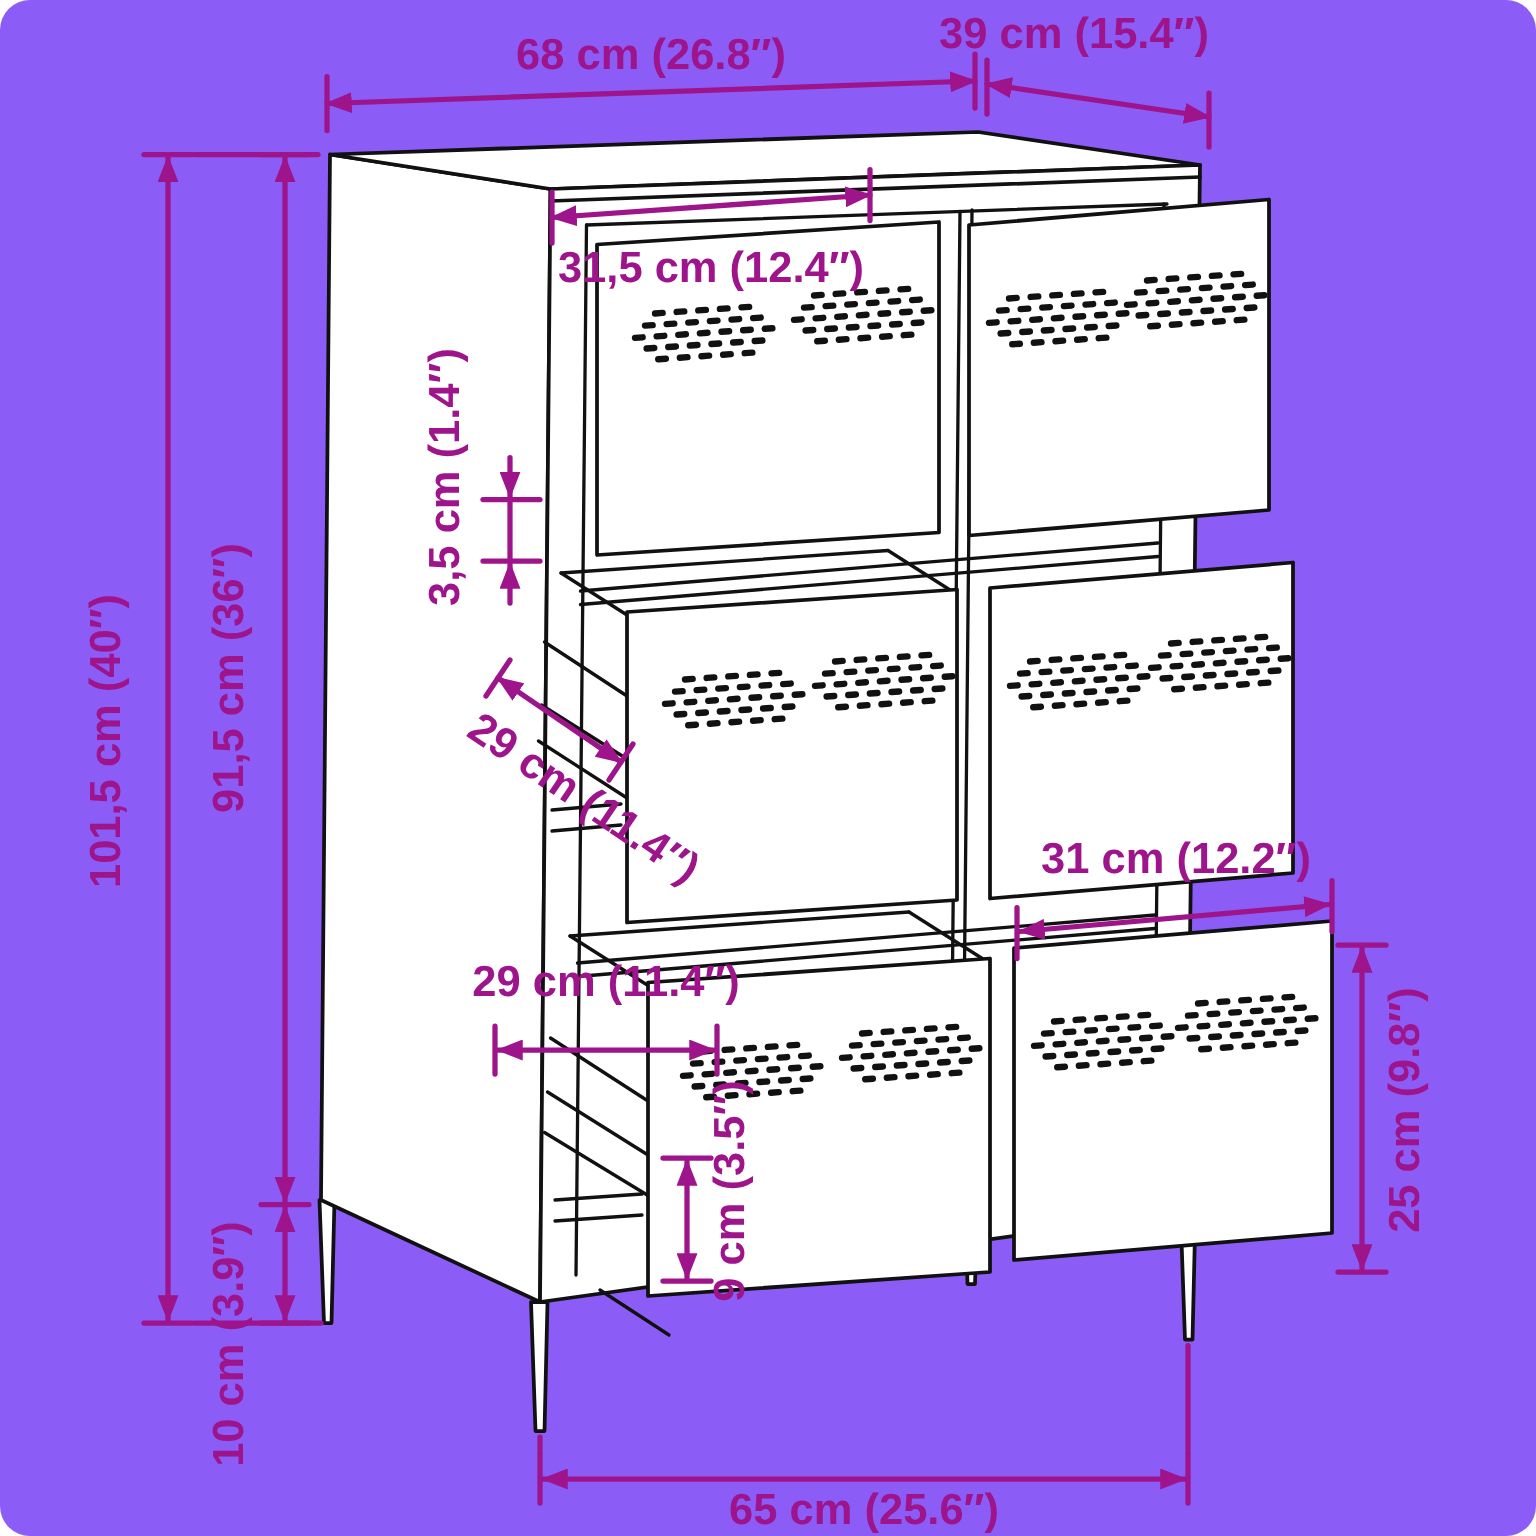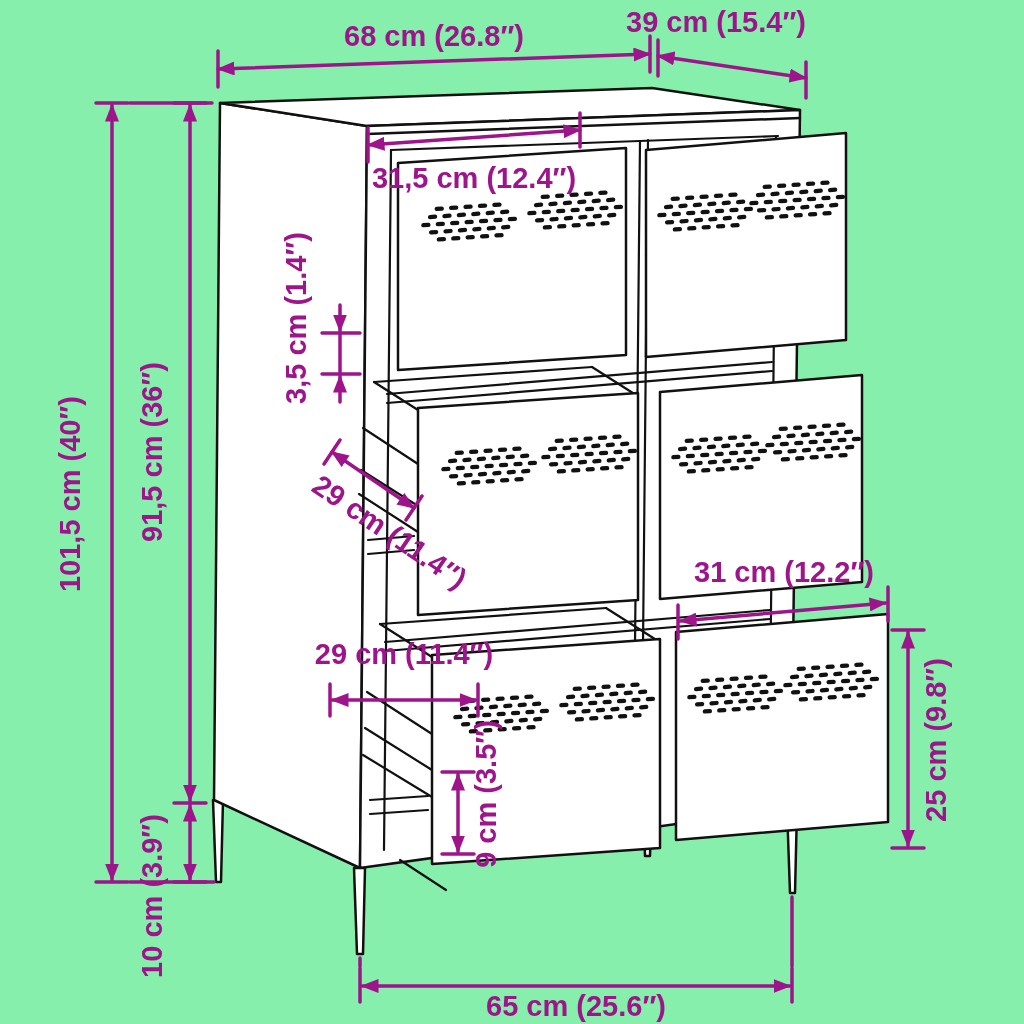--- a/index.html
+++ b/index.html
@@ -1,18 +1,18 @@
 <!DOCTYPE html>
 <html><head>
 <meta charset="utf-8">
 <title>Diagram</title>
 <style>
   html,body{margin:0;padding:0;background:#ffffff;}
-  .stage{width:1024px;height:1024px;position:relative;overflow:hidden;background:#86efac;
-         font-family:"Liberation Sans", sans-serif;}
+  .stage{width:1024px;height:1024px;position:relative;overflow:hidden;background:#8b5cf6;
+         font-family:"Liberation Sans", sans-serif;border-radius:20px;}
   svg{display:block;}
   text{font-family:"Liberation Sans", sans-serif;font-weight:bold;font-size:29px;}
 </style>
 </head>
 <body>
 
 <div class="stage">
 <svg viewBox="0 0 1024 1024" width="1024" height="1024">
   <defs>
     <marker id="arr" viewBox="0 0 18 14" markerWidth="18" markerHeight="14" refX="16.5" refY="7" orient="auto-start-reverse" markerUnits="userSpaceOnUse">

